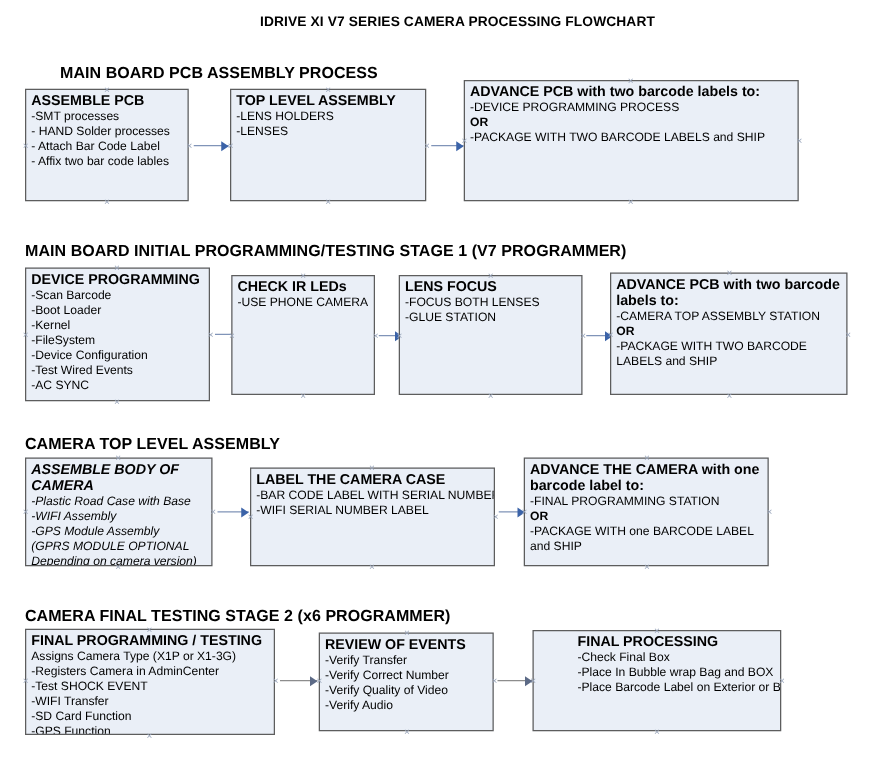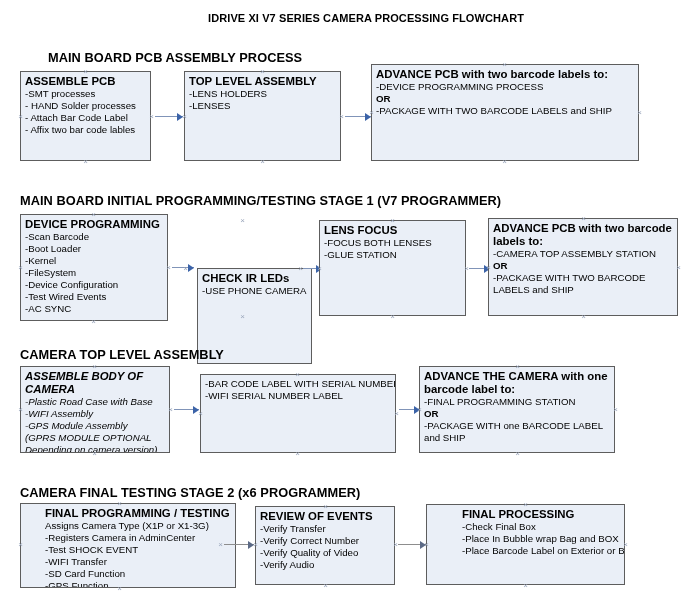--- a/index.html
+++ b/index.html
@@ -180,21 +180,21 @@
   <div class="handle" style="left:90px; top:211px;"></div>
   <div class="handle" style="left:90px; top:318px;"></div>
   <div class="handle" style="left:17px; top:264px;"></div>
   <div class="handle" style="left:165px; top:264px;"></div>
 
   <div class="conn" style="left:172px; top:263px; width:22px;">
     <div class="line"></div>
     <div class="head"></div>
   </div>
 
-  <div class="node" style="left:197px; top:220px; width:115px; height:96px;margin-top:48px;">
+  <div class="node" style="left:185px; top:220px; width:115px; height:96px;">
     <div class="inner">
       <div class="hdr">CHECK IR LEDs</div>
       <div class="li">-USE PHONE CAMERA</div>
     </div>
   </div>
   <div class="handle" style="left:239px; top:217px;"></div>
   <div class="handle" style="left:239px; top:313px;"></div>
   <div class="handle" style="left:182px; top:265px;"></div>
   <div class="handle" style="left:297px; top:265px;"></div>
 
@@ -250,20 +250,21 @@
   <div class="handle" style="left:17px; top:406px;"></div>
   <div class="handle" style="left:167px; top:406px;"></div>
 
   <div class="conn" style="left:174px; top:405px; width:25px;">
     <div class="line"></div>
     <div class="head"></div>
   </div>
 
   <div class="node" style="left:200px; top:374px; width:196px; height:79px;">
     <div class="inner">
+      <div class="hdr">LABEL THE CAMERA CASE</div>
       <div class="li">-BAR CODE LABEL WITH SERIAL NUMBER</div>
       <div class="li">-WIFI SERIAL NUMBER LABEL</div>
     </div>
   </div>
   <div class="handle" style="left:294px; top:371px;"></div>
   <div class="handle" style="left:294px; top:450px;"></div>
   <div class="handle" style="left:197px; top:410px;"></div>
   <div class="handle" style="left:393px; top:410px;"></div>
 
   <div class="conn" style="left:399px; top:405px; width:21px;">
@@ -279,21 +280,21 @@
       <div class="li wrap">-PACKAGE WITH one BARCODE LABEL and SHIP</div>
     </div>
   </div>
   <div class="handle" style="left:514px; top:363px;"></div>
   <div class="handle" style="left:514px; top:450px;"></div>
   <div class="handle" style="left:416px; top:406px;"></div>
   <div class="handle" style="left:612px; top:406px;"></div>
 
   <div class="section-title" style="left:20px; top:485px;">CAMERA FINAL TESTING STAGE 2 (x6 PROGRAMMER)</div>
 
-  <div class="node" style="left:20px; top:503px; width:216px; height:85px;padding-left:20px;">
+  <div class="node" style="left:20px; top:503px; width:200px; height:85px;">
     <div class="inner">
       <div class="hdr">FINAL PROGRAMMING / TESTING</div>
       <div class="li">Assigns Camera Type (X1P or X1-3G)</div>
       <div class="li">-Registers Camera in AdminCenter</div>
       <div class="li">-Test SHOCK EVENT</div>
       <div class="li">-WIFI Transfer</div>
       <div class="li">-SD Card Function</div>
       <div class="li">-GPS Function</div>
     </div>
   </div>

